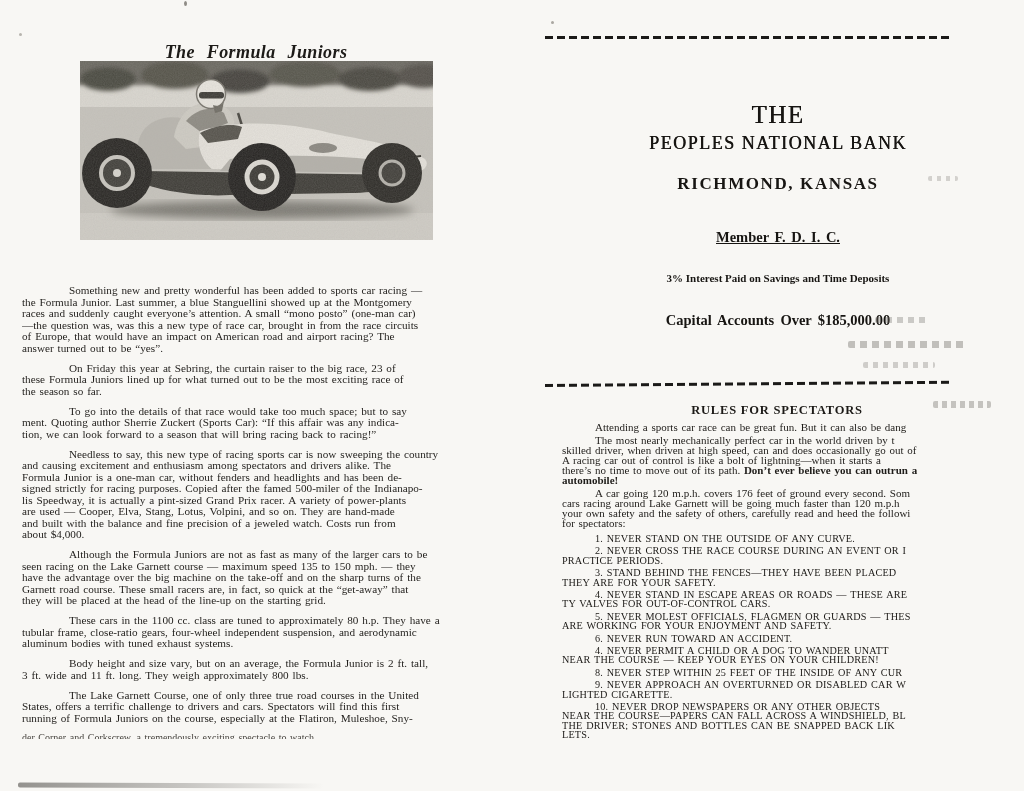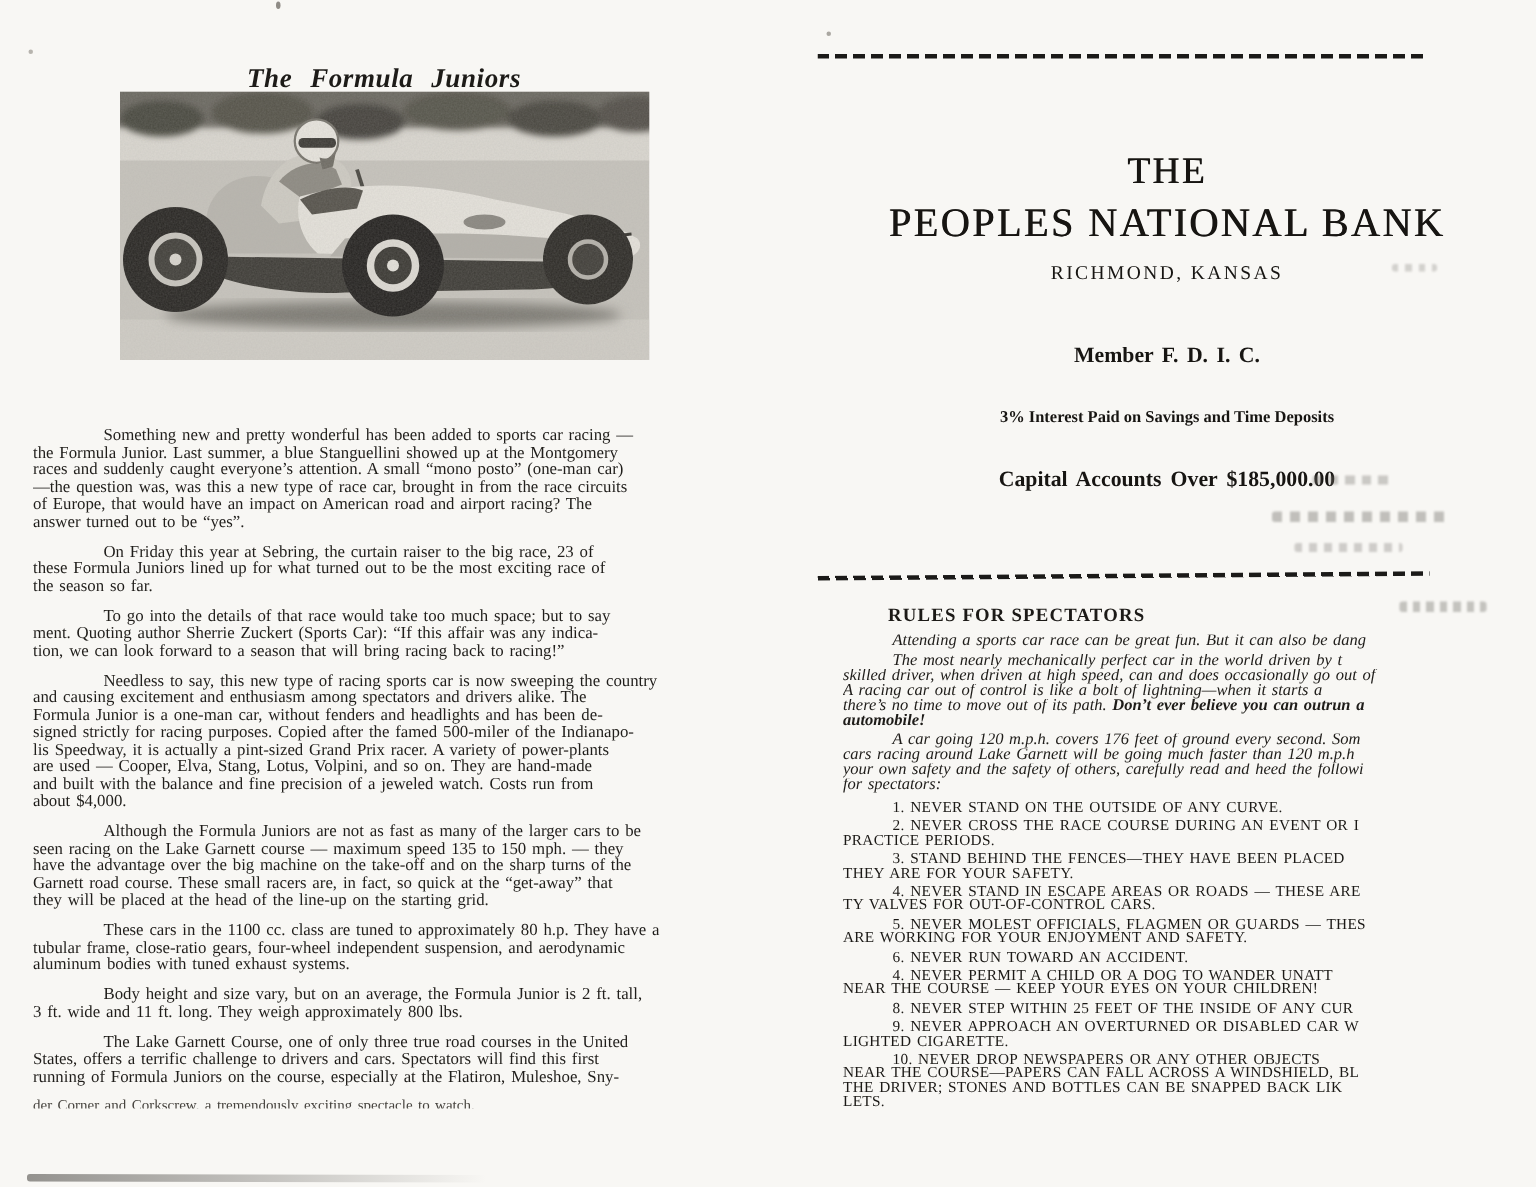--- a/index.html
+++ b/index.html
@@ -42,31 +42,31 @@
   
   #right-page{left:545px;width:479px;overflow:hidden;}
   .dashrule{
     position:absolute;left:0;height:3px;
     background-image:repeating-linear-gradient(90deg,#1b1a18 0 8px,rgba(0,0,0,0) 8px 12px);
   }
   #rule-top{top:36px;width:406px;}
   #rule-mid{top:384px;width:408px;transform:rotate(-.45deg);transform-origin:left center;}
   .bank-line{position:absolute;left:0;width:466px;text-align:center;color:#171512;}
   #bank-the{top:101px;font-size:25px;letter-spacing:1.5px;text-shadow:.35px 0 0 currentColor;}
-  #bank-name{top:133px;font-size:27px;letter-spacing:1.5px;white-space:nowrap;text-shadow:.4px 0 0 currentColor;}
-  #bank-city{top:174px;font-size:13px;font-weight:normal;letter-spacing:1.6px;}
-  #bank-member{top:229px;font-size:14.5px;font-weight:bold;word-spacing:2px;}
+  #bank-name{top:133px;font-size:18px;letter-spacing:1.5px;white-space:nowrap;text-shadow:.4px 0 0 currentColor;}
+  #bank-city{top:174px;font-size:17px;font-weight:bold;letter-spacing:1.6px;}
+  #bank-member{top:229px;font-size:14.5px;font-weight:bold;word-spacing:2px;text-decoration:underline;}
   #bank-interest{top:272px;font-size:11px;font-weight:bold;}
   #bank-capital{top:312px;font-size:14.5px;font-weight:bold;word-spacing:2.5px;}
   .rules-head{
-    position:absolute;left:17px;top:403px;width:400px;margin:0;
+    position:absolute;left:17px;top:403px;width:400px;margin:0;text-align:center;
     font-size:12.5px;font-weight:bold;letter-spacing:.8px;color:#1c1a17;
     padding-left:30px;box-sizing:border-box;white-space:nowrap;
   }
-  .rules-intro{position:absolute;left:17px;top:423px;width:400px;font-size:11px;color:#1e1c19;font-style:italic;}
+  .rules-intro{position:absolute;left:17px;top:423px;width:400px;font-size:11px;color:#1e1c19;}
   .ipara{margin:0 0 3.5px 0;}
   .il{white-space:nowrap;overflow:hidden;height:9.9px;line-height:9.9px;word-spacing:1px;}
   .il.ind2{text-indent:33px;}
   .rules-list{
     position:absolute;left:17px;top:534px;width:400px;height:206px;overflow:hidden;
     font-size:10.2px;color:#1b1916;
   }
   .ritem{margin:0 0 3.2px 0;}
   .rl{white-space:nowrap;overflow:hidden;height:9.3px;line-height:9.3px;letter-spacing:.2px;word-spacing:1px;}
   .rl.ind2{text-indent:33px;}

